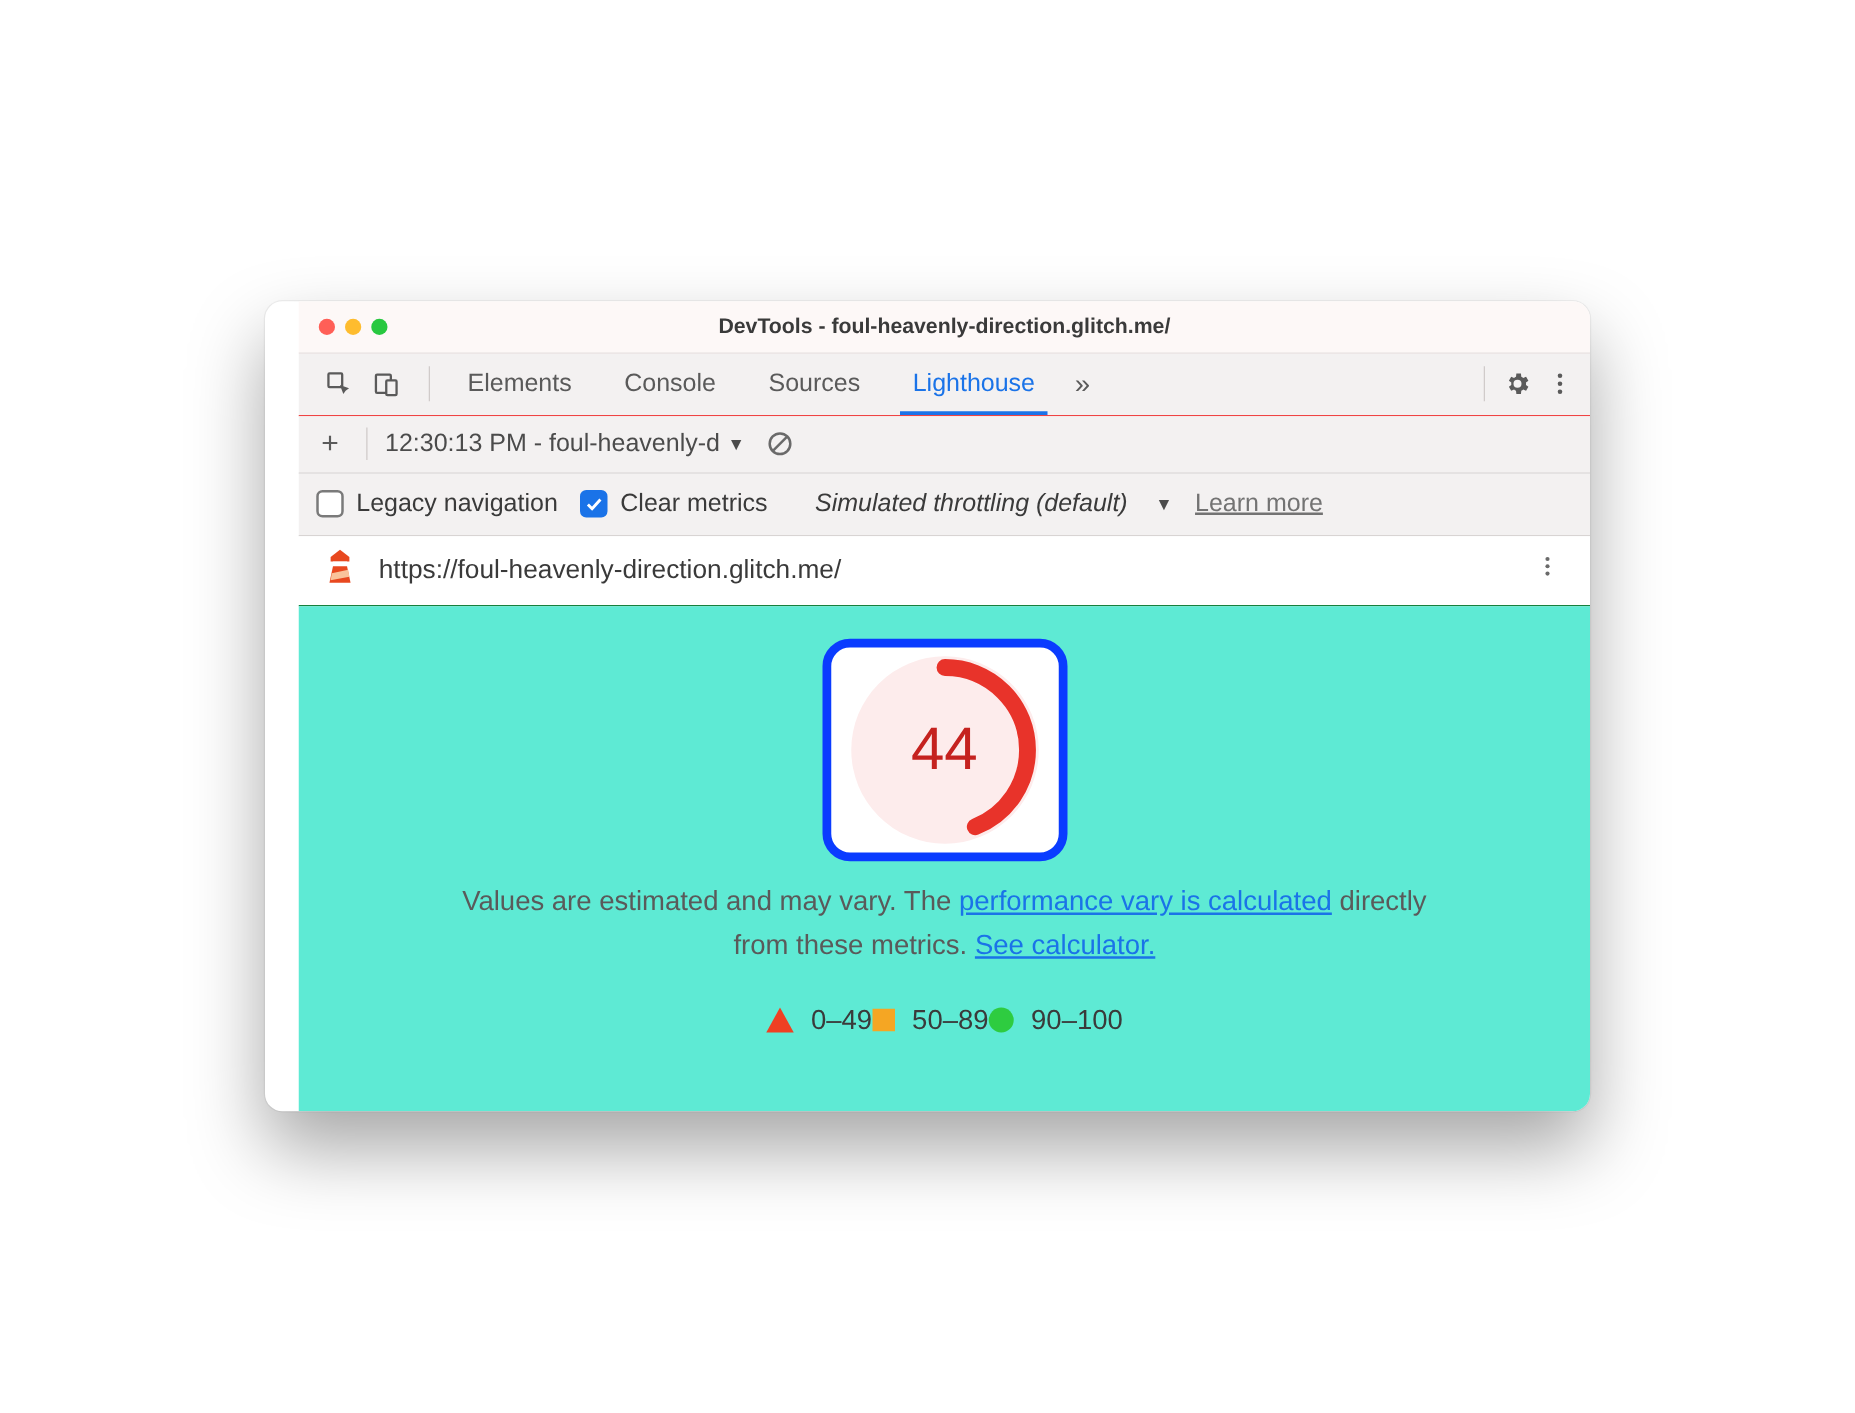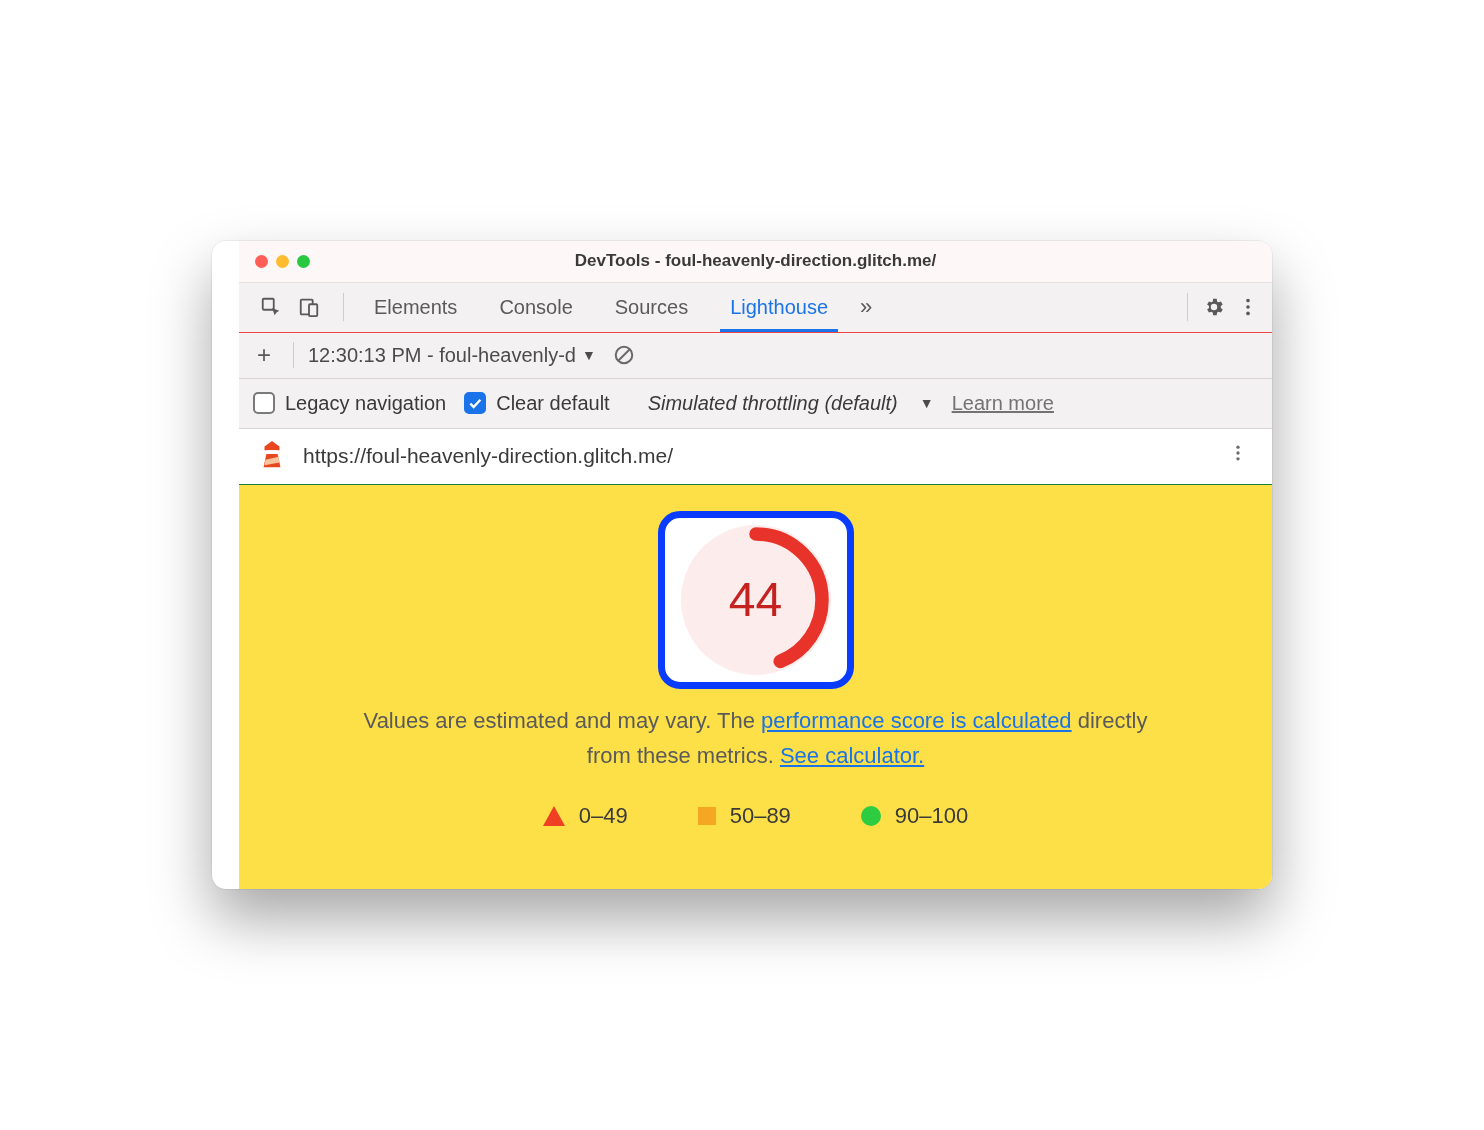--- a/index.html
+++ b/index.html
@@ -133,21 +133,21 @@
     gap: 16px;
     font-size: 21px;
     color:#3a3a3a;
     background:#fff;
   }
   .lh-icon svg { width:30px; height:30px; }
   .urlbar .spacer { flex:1; }
   .kebab { font-size:22px; color:#6a6a6a; cursor:pointer; padding:0 6px; }
   
   .report {
-    background:#fde047;
+    background:#5eead4;
     padding: 26px 40px 60px;
     text-align:center;
     color:#333;
   }
   .score-box {
     width: 196px; height: 178px;
     border: 7px solid #0a3cff;
     border-radius: 22px;
     margin: 0 auto 14px;
     display:flex; align-items:center; justify-content:center;
@@ -179,21 +179,21 @@
   }
   .report p {
     font-size: 22px;
     color:#5a5a5a;
     line-height: 1.6;
     max-width: 820px;
     margin: 0 auto 14px;
   }
   .report a { color:#1a73e8; text-decoration: underline; cursor:pointer; }
   .legend {
-    display:flex; justify-content:center; gap:70px;
+    display:flex; justify-content:center; 
     margin-top: 30px;
     font-size: 22px;
     color:#3a3a3a;
   }
   .legend-item { display:flex; align-items:center; gap:14px; }
   .shape-tri {
     width:0;height:0;
     border-left:11px solid transparent;
     border-right:11px solid transparent;
     border-bottom:20px solid #ef4023;
@@ -271,21 +271,21 @@
     <span class="optlabel">
       <span class="chk"></span>
       <span>Legacy navigation</span>
     </span>
     <span class="optlabel">
       <span class="chk checked">
         <svg viewBox="0 0 24 24" fill="none" stroke="currentColor" stroke-width="3.5">
             <polyline points="5 13 10 18 20 7"></polyline>
           </svg>
       </span>
-      <span>Clear default</span>
+      <span>Clear metrics</span>
     </span>
     <span class="throttle">
       <span>Simulated throttling (default)</span>
       <span class="dd-tri" style="margin-left:12px;">▼</span>
     </span>
     <span class="learn">Learn more</span>
   </div>
 
   <div class="urlbar">
     <span class="lh-icon">
@@ -311,21 +311,21 @@
     <div class="score-box">
       <div class="gauge">
         <div class="gauge-bg"></div>
         <svg class="gauge-arc" viewBox="0 0 100 100">
           <circle cx="50" cy="50" r="44" fill="none" stroke="#e8332a" stroke-width="9" stroke-linecap="round" stroke-dasharray="276.5" stroke-dashoffset="155" transform="rotate(-90 50 50)"></circle>
         </svg>
         <div class="gauge-label">44</div>
       </div>
     </div>
     <p>
-      <span>Values are estimated and may vary. The </span><a>performance score is calculated</a><span> directly from these metrics. </span><a>See calculator.</a>
+      <span>Values are estimated and may vary. The </span><a>performance vary is calculated</a><span> directly from these metrics. </span><a>See calculator.</a>
     </p>
     <div class="legend">
       <div class="legend-item">
         <span class="shape-tri"></span>
         <span>0–49</span>
       </div>
       <div class="legend-item">
         <span class="shape-sq"></span>
         <span>50–89</span>
       </div>

